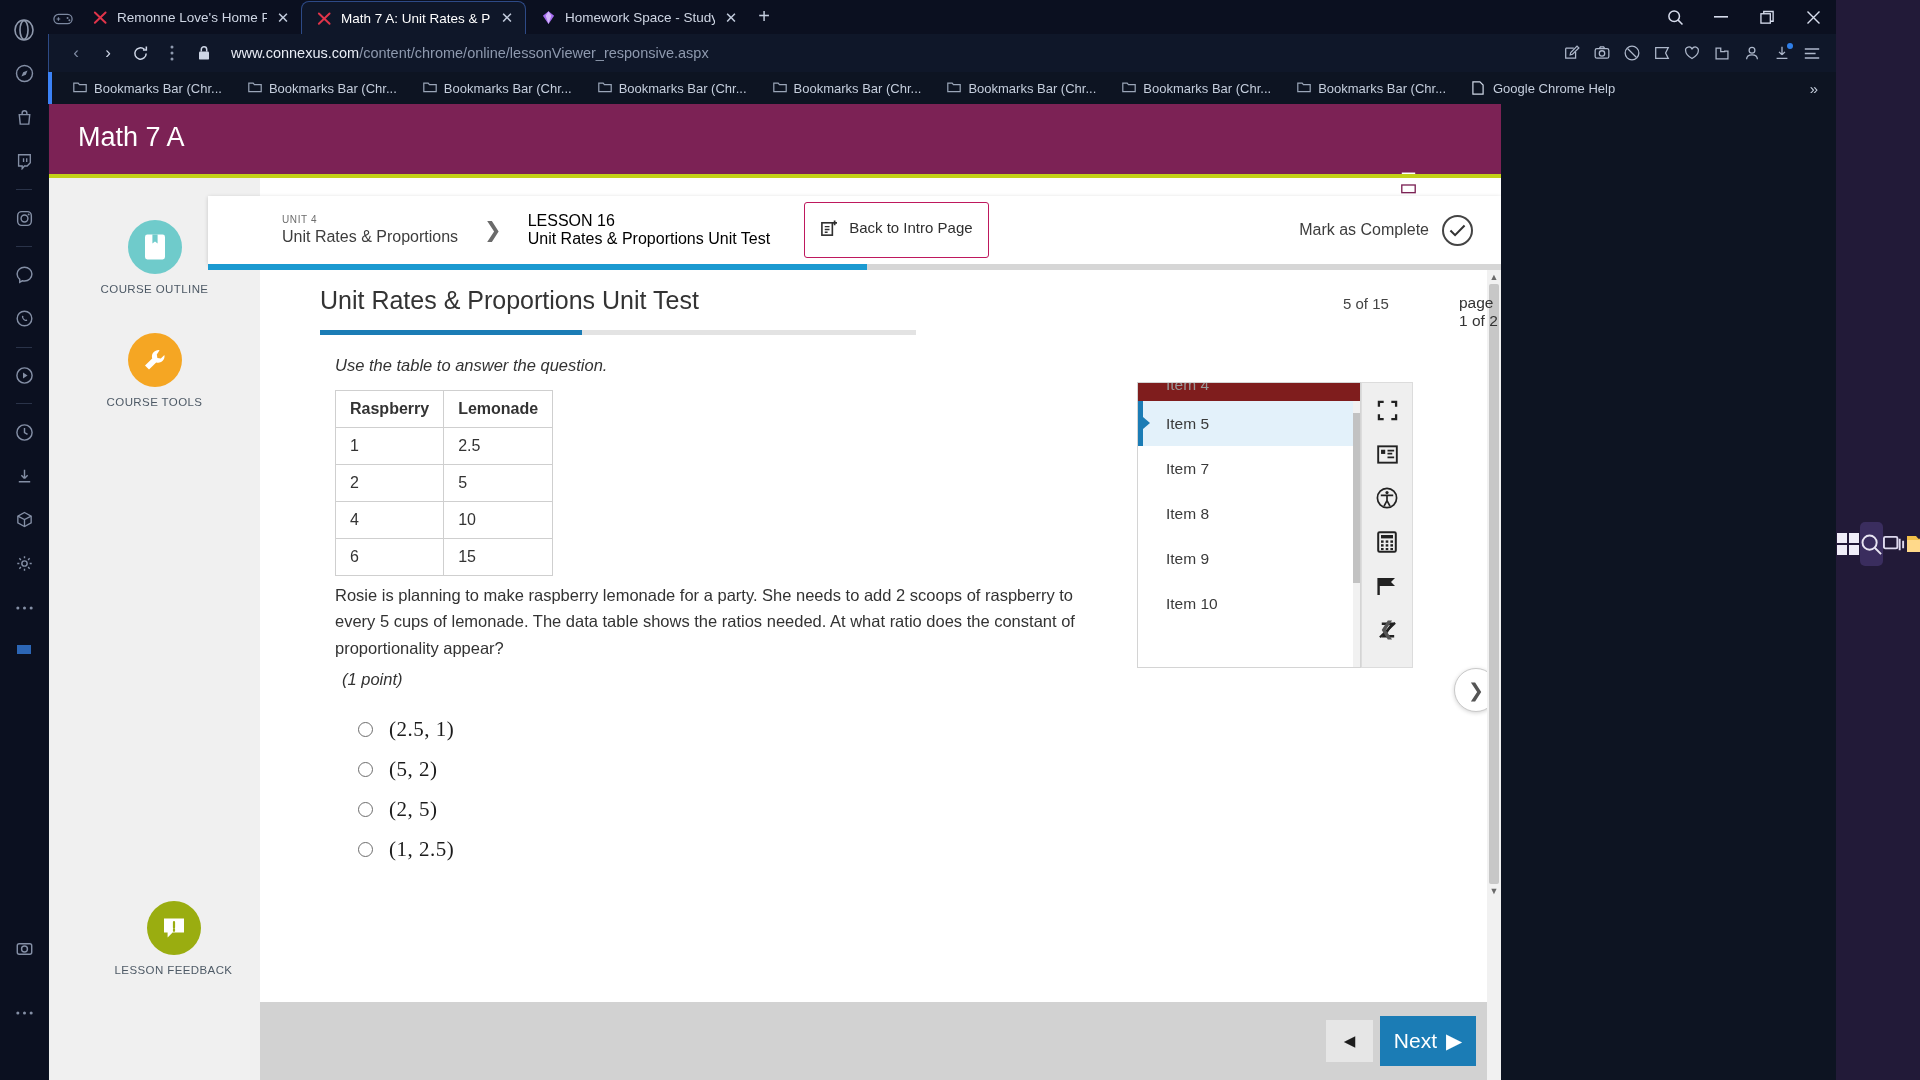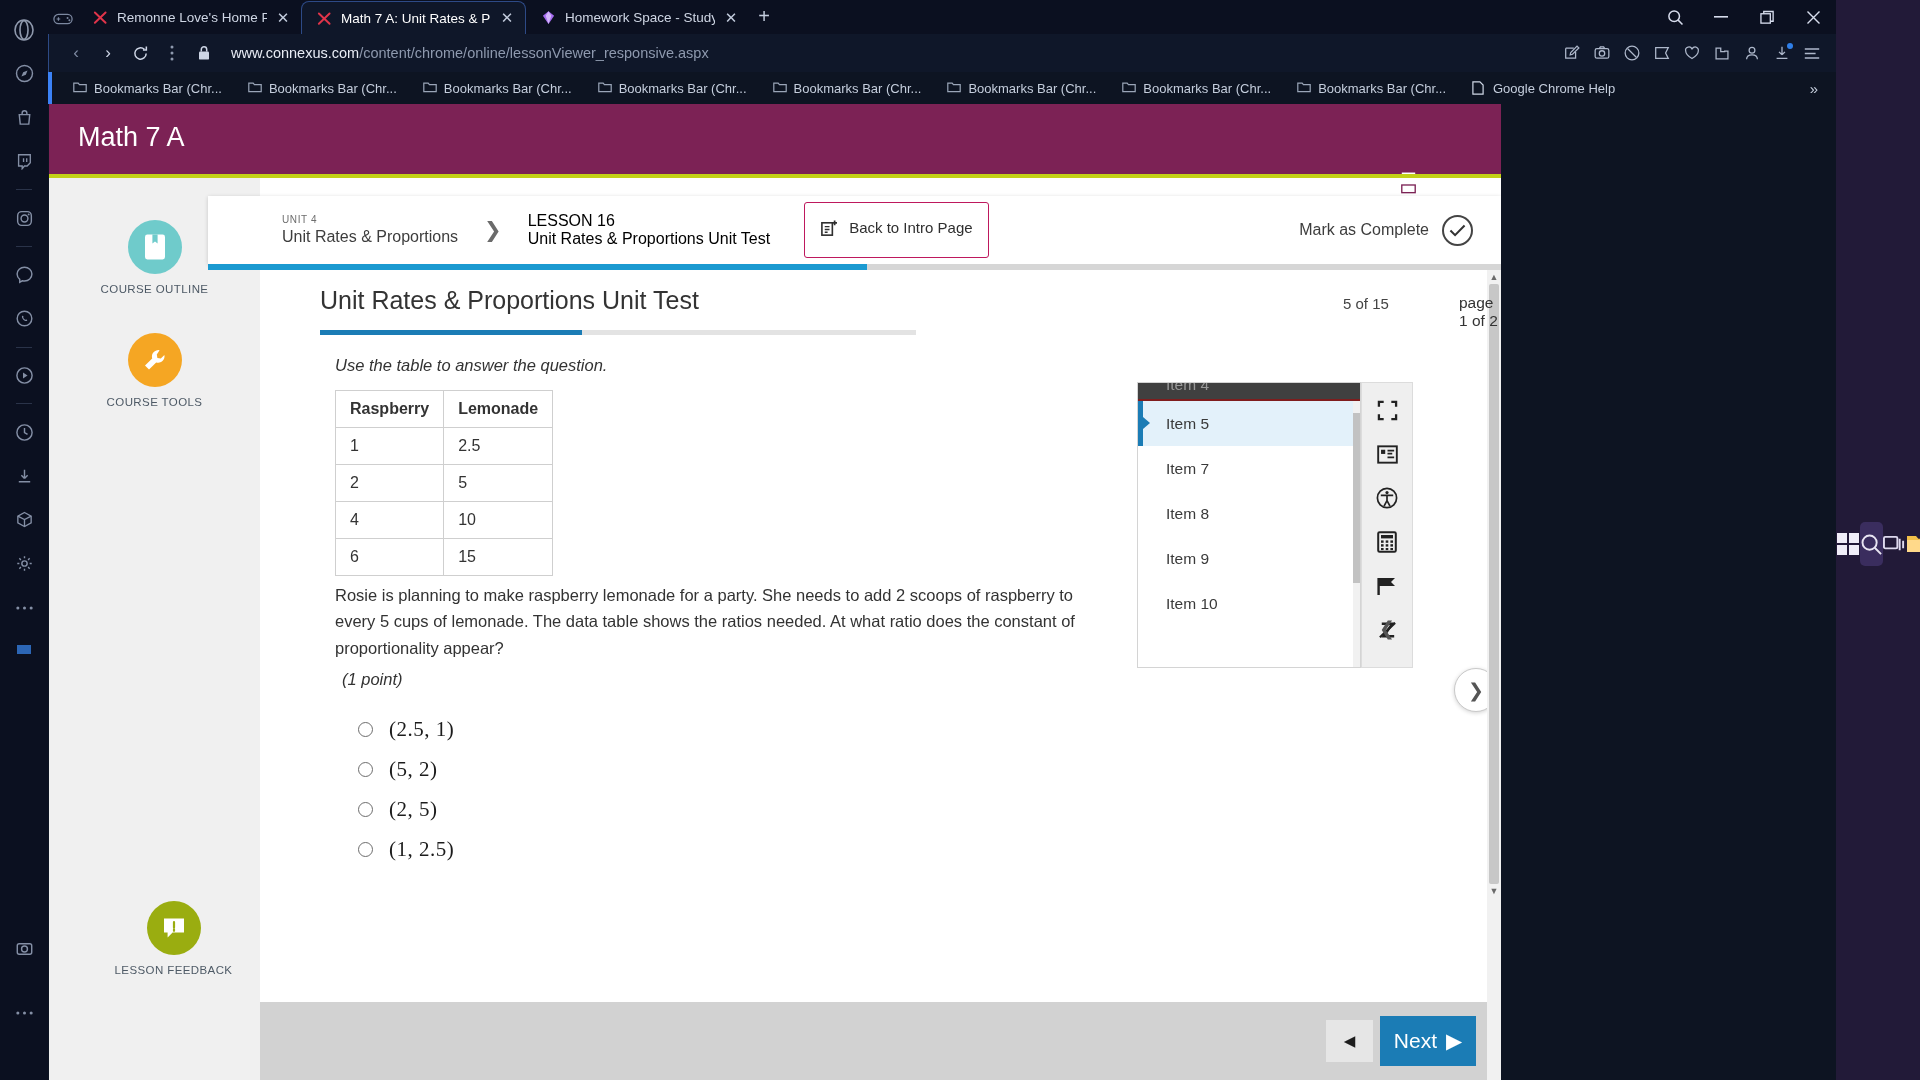--- a/index.html
+++ b/index.html
@@ -154,21 +154,21 @@
 
   .choice{position:absolute;left:98px;display:flex;align-items:center;gap:16px;}
   .radio{width:15px;height:15px;border-radius:50%;border:1.5px solid #6d6d6d;background:#fff;flex:0 0 15px;}
   .choice .lbl{font-family:"Liberation Serif",serif;font-size:21px;color:#1c1c1c;letter-spacing:.5px;}
 
   
   #itempanel{
     position:absolute;left:877px;top:112px;width:224px;height:286px;
     background:#fff;border:1px solid #d4d4d4;overflow:hidden;
   }
-  #itempanel .topfade{height:18px;background:#404040;border-bottom:2px solid #7f1d1d;position:relative;}
+  #itempanel .topfade{height:18px;background:#7f1d1d;border-bottom:2px solid #7f1d1d;position:relative;}
   #itempanel .topfade span{position:absolute;left:28px;top:-7px;font-size:15.5px;color:#999;}
   .irow{height:45px;display:flex;align-items:center;padding-left:28px;font-size:15.5px;color:#3a3a3a;position:relative;}
   .irow.sel{background:#e3f1fa;}
   .irow.sel::before{content:"";position:absolute;left:0;top:0;width:5px;height:45px;background:#1b7cb5;}
   .irow.sel::after{content:"";position:absolute;left:5px;top:16px;border-left:7px solid #1b7cb5;border-top:6px solid transparent;border-bottom:6px solid transparent;}
   #ipanel-scroll{position:absolute;right:0;top:18px;width:7px;height:268px;background:#f1f1f1;}
   #ipanel-scroll i{display:block;width:7px;height:170px;background:#c2c2c2;margin-top:12px;}
 
   
   #toolrail{

